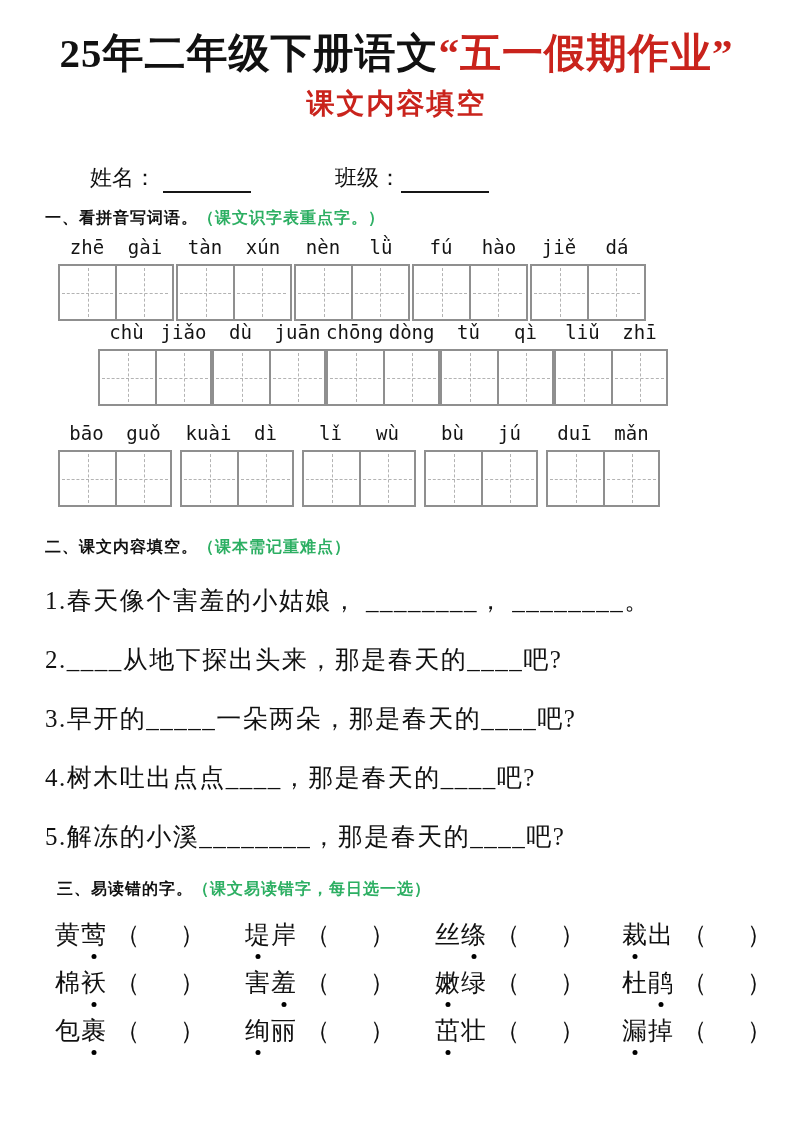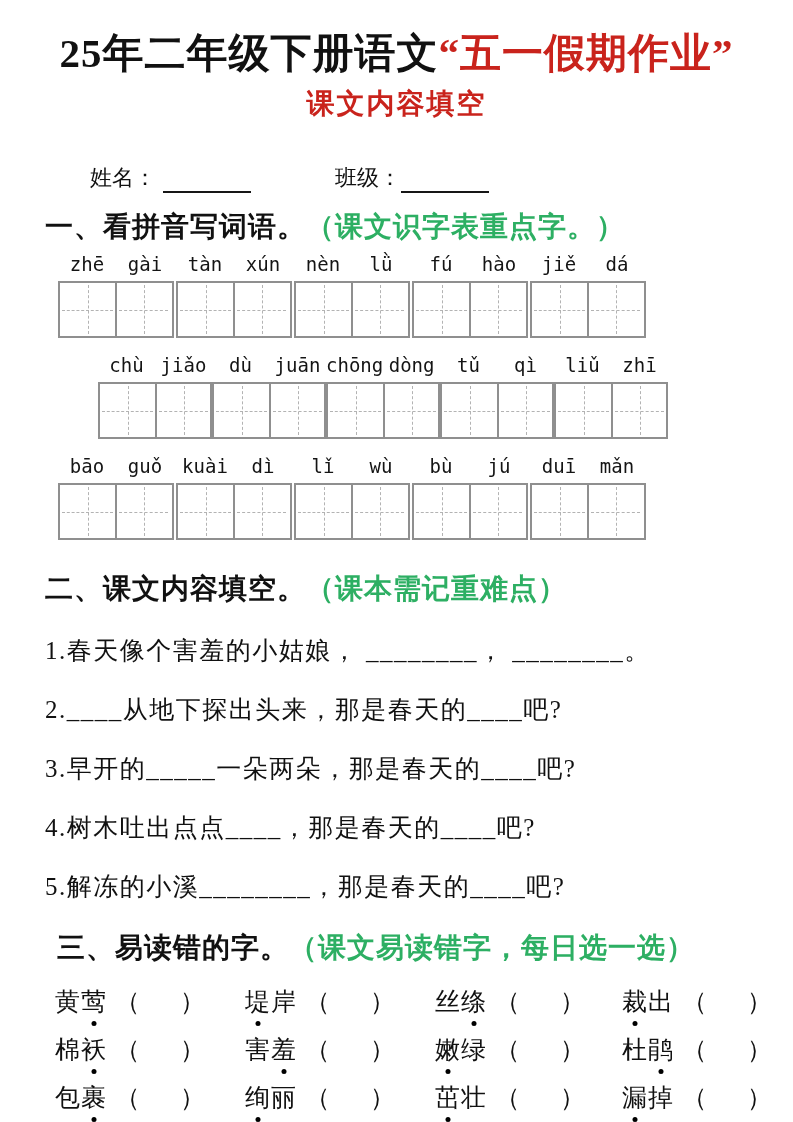--- a/index.html
+++ b/index.html
@@ -53,39 +53,39 @@
   .g1{margin-right:84px;gap:7px;}
   .g2{margin-right:56px;}
   .blank{
     display:inline-block;
     width:88px;height:26px;
     border-bottom:2px solid #161616;
   }
   
   .sec-head{
     margin-left:45px;
-    font-size:28px;
+    font-size:16px;
     font-weight:600;
     letter-spacing:1px;
     white-space:nowrap;
   }
   .sec-head .note{color:var(--green);}
   .h1{margin-top:15px;}
   .h2{margin-top:30px;}
   .h3{margin-top:26px;margin-left:57px;}
   
   .grid-row{
     display:flex;
     justify-content:space-between;
     width:588px;
     margin-left:58px;
   }
   .gr1{margin-top:7px;}
-  .gr2{margin-top:16px;padding-left:40px;}
-  .gr3{margin-top:16px;}
+  .gr2{padding-left:40px;}
+  .gr3{margin-top:16px;gap:8px;}
   .pgroup{width:116px;display:flex;flex-direction:column;}
   .pyrow{
     display:flex;width:100%;
     margin-bottom:6px;
     font-family:"DejaVu Sans Mono","Liberation Mono",monospace;
     font-size:19px;
     color:#141414;
     white-space:nowrap;
   }
   .pyrow span{flex:1;text-align:center;}

